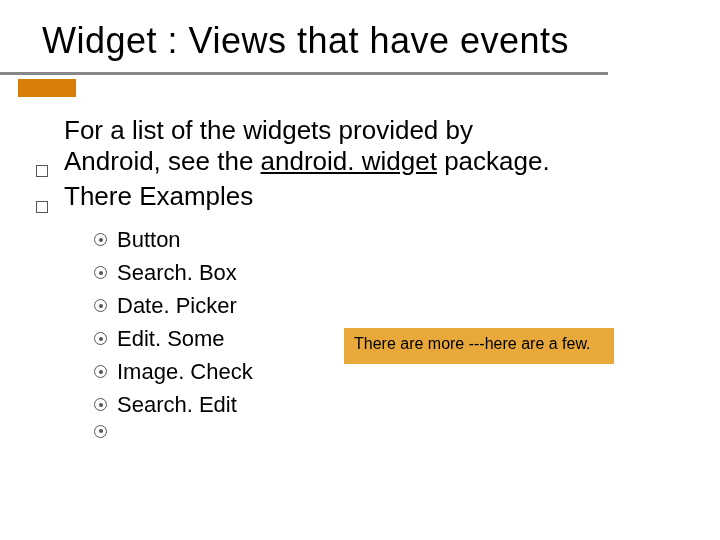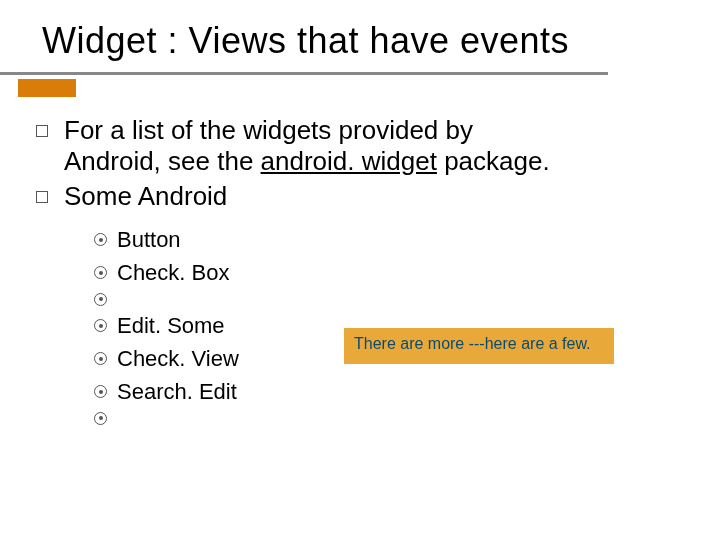--- a/index.html
+++ b/index.html
@@ -40,20 +40,21 @@
   .content {
     padding: 0 40px 0 36px;
   }
   .bullet-row {
     display: flex;
     align-items: flex-start;
     margin: 2px 0;
   }
   .bullet-row.top-item {
     margin-bottom: 4px;
+    align-items: flex-end;
   }
   .sq-bullet {
     width: 10px;
     height: 10px;
     border: 1.5px solid #555;
     flex: 0 0 auto;
     margin: 10px 16px 0 0;
   }
   .top-text {
     font-size: 26px;
@@ -92,21 +93,21 @@
   }
   .sub-text {
     font-size: 22px;
   }
   .callout {
     position: absolute;
     left: 344px;
     top: 328px;
     width: 250px;
     background: #e8a93a;
-    color: #0c4a6e;
+    color: #000000;
     font-size: 16px;
     padding: 6px 10px 10px 10px;
     line-height: 1.25;
     font-family: Arial, Helvetica, sans-serif;
   }
 </style>
 </head>
 <body>
 
 <div class="slide">
@@ -119,42 +120,43 @@
 
     <div class="bullet-row top-item">
       <div class="sq-bullet"></div>
       <div class="top-text">
         <span>For a list of the widgets provided by Android, see the </span><span class="link">android. widget</span><span> package.</span>
       </div>
     </div>
 
     <div class="bullet-row top-item">
       <div class="sq-bullet"></div>
-      <div class="top-text">Some Android</div>
+      <div class="top-text">There Examples</div>
     </div>
 
     <div class="sub-list">
       <div class="sub-row">
         <div class="dot-bullet"></div>
         <div class="sub-text">Button</div>
       </div>
       <div class="sub-row">
         <div class="dot-bullet"></div>
-        <div class="sub-text">Check. Box</div>
+        <div class="sub-text">Search. Box</div>
       </div>
       <div class="sub-row">
         <div class="dot-bullet"></div>
+        <div class="sub-text">Date. Picker</div>
       </div>
       <div class="sub-row">
         <div class="dot-bullet"></div>
         <div class="sub-text">Edit. Some</div>
       </div>
       <div class="sub-row">
         <div class="dot-bullet"></div>
-        <div class="sub-text">Check. View</div>
+        <div class="sub-text">Image. Check</div>
       </div>
       <div class="sub-row">
         <div class="dot-bullet"></div>
         <div class="sub-text">Search. Edit</div>
       </div>
       <div class="sub-row">
         <div class="dot-bullet"></div>
       </div>
     </div>
 

